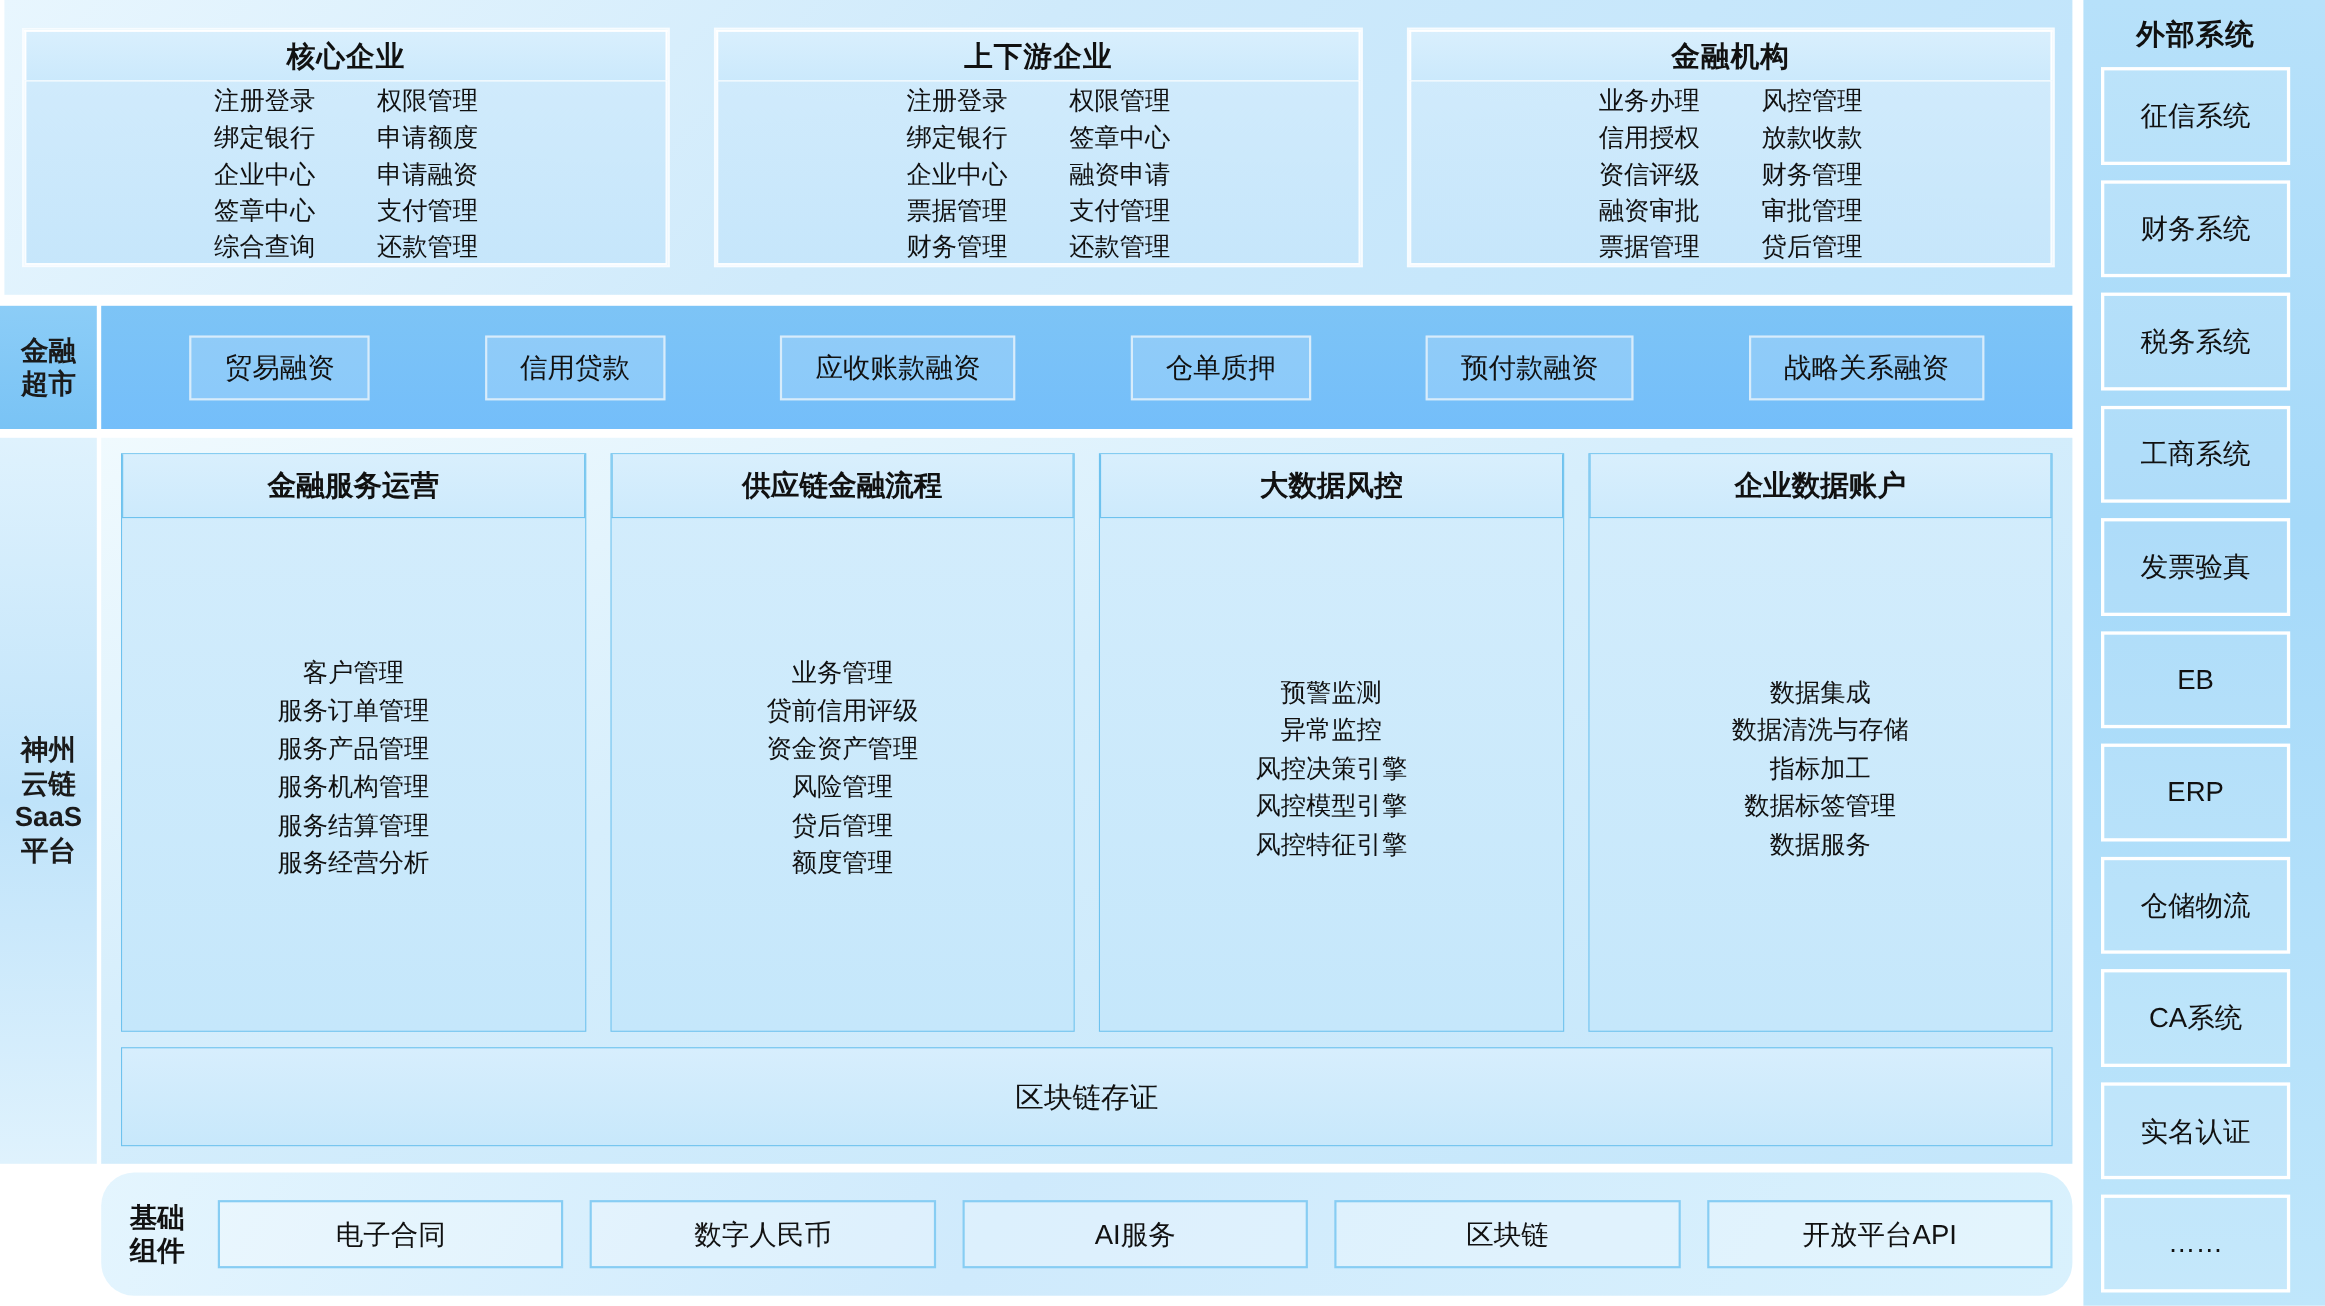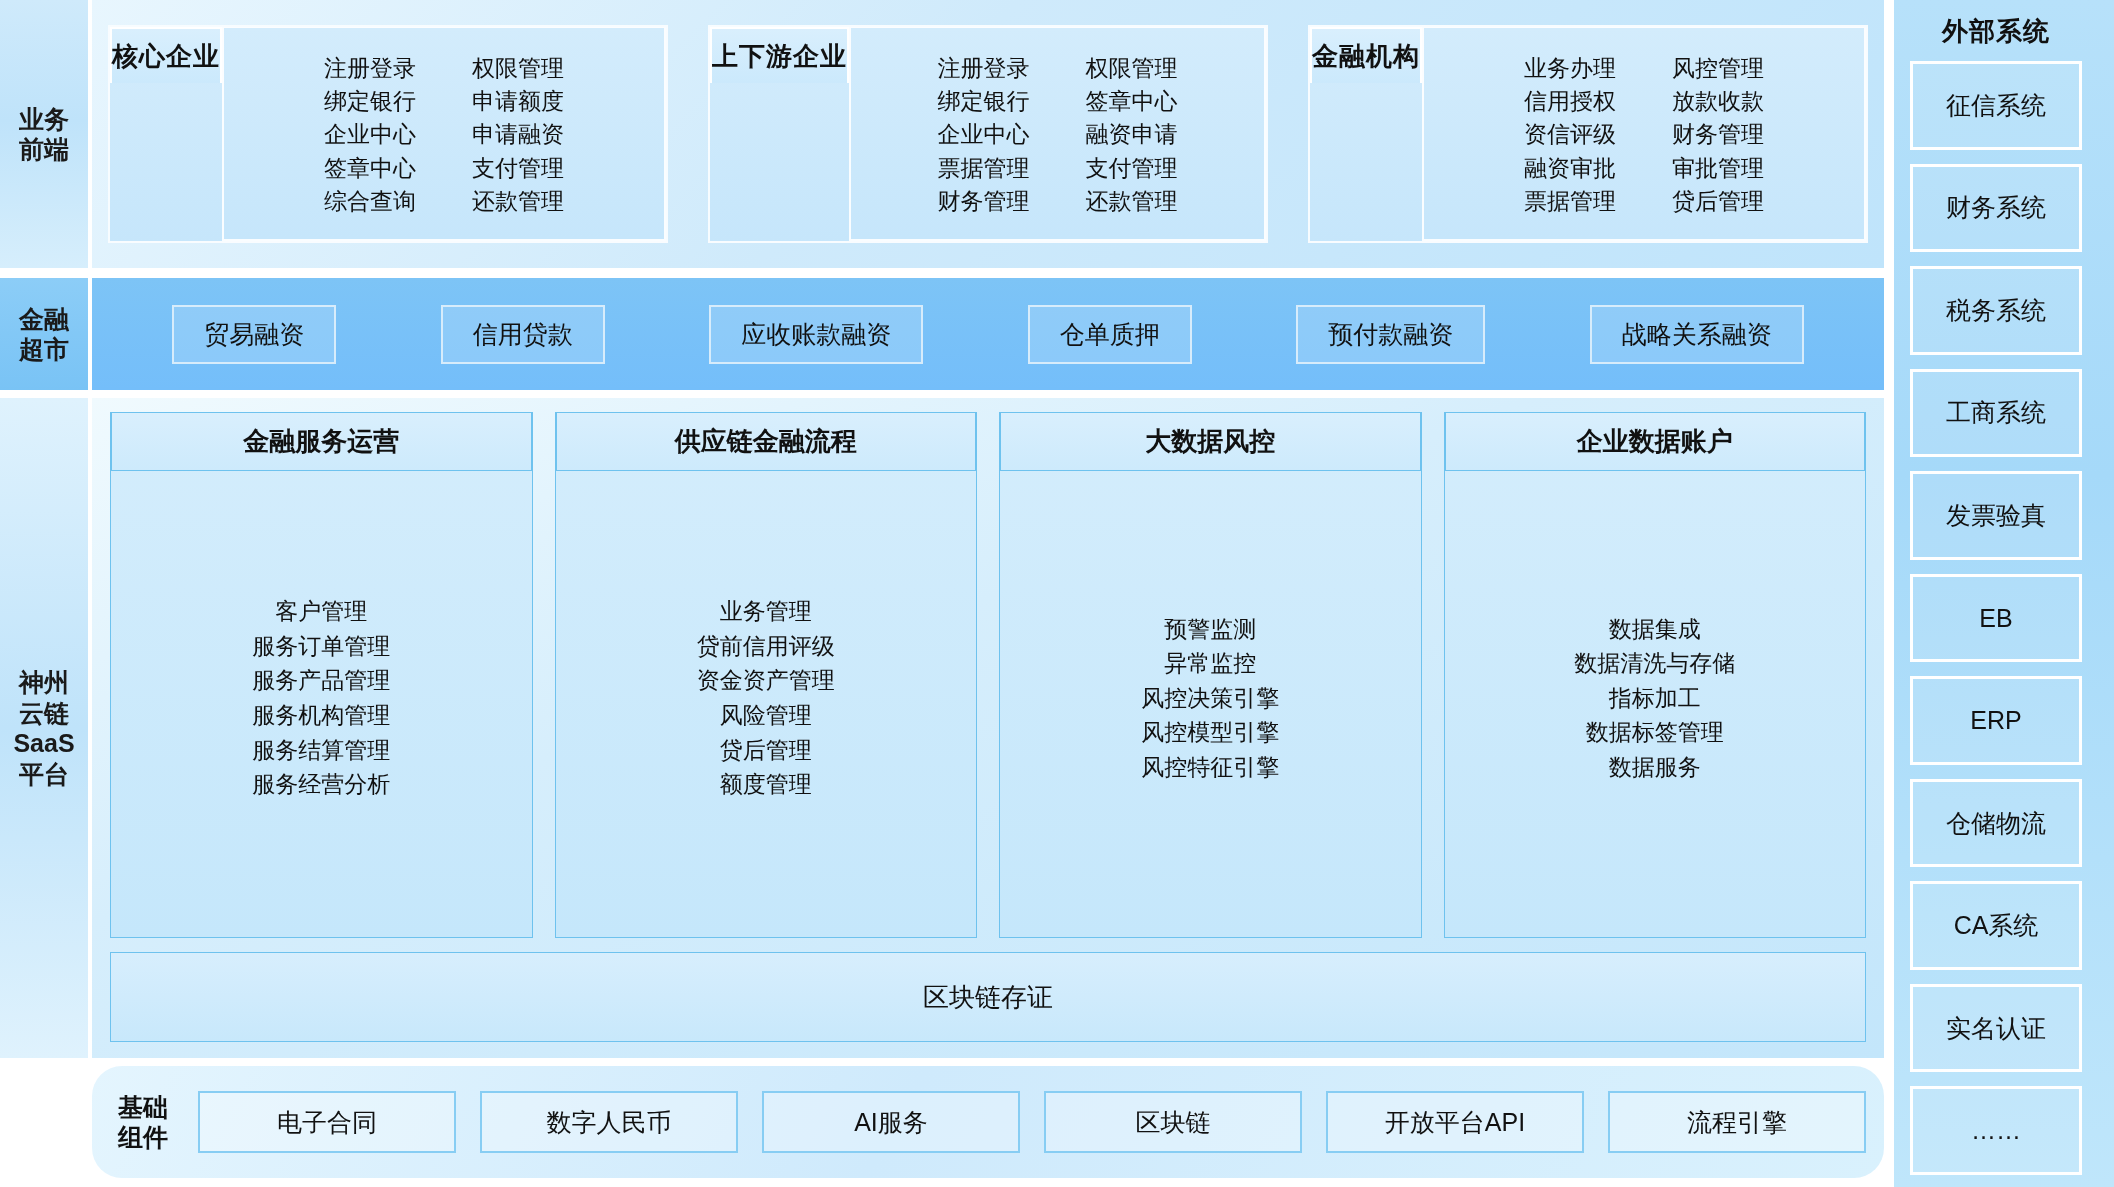--- a/index.html
+++ b/index.html
@@ -31,21 +31,21 @@
   }
   #row-frontend .body-cell{
     flex:1;margin-left:4px;height:268px;box-sizing:border-box;
     background:linear-gradient(135deg,#e8f6fe 0%,#cfeafb 45%,#bfe4fb 100%);
     display:flex;align-items:center;gap:40px;padding:0 16px;
   }
   .fe-card{
     flex:1;height:218px;box-sizing:border-box;
     border:2px solid rgba(255,255,255,.85);
     background:linear-gradient(180deg,#d3ecfc 0%,#c6e6fb 100%);
-    display:flex;flex-direction:row;
+    display:flex;flex-direction:column;
   }
   .fe-card-title{
     height:56px;box-sizing:border-box;
     border:2px solid #ffffff;border-bottom:none;
     background:linear-gradient(180deg,#d9effd 0%,#cbe9fc 100%);
     display:flex;align-items:center;justify-content:center;
     font-size:26px;font-weight:bold;letter-spacing:1px;
   }
   .fe-card-body{
     flex:1;display:flex;justify-content:center;align-items:center;gap:56px;
@@ -143,22 +143,20 @@
     font-size:25px;white-space:nowrap;
   }
   .ext-chip:last-child{margin-bottom:0;}
 </style>
 </head>
 <body>
 
 <div class="canvas">
 
   <div class="row" id="row-frontend">
-    <div class="layer-label label-cell" style="white-space:pre-line;">业务
-前端</div>
     <div class="body-cell">
 
       <div class="fe-card">
         <div class="fe-card-title">核心企业</div>
         <div class="fe-card-body">
           <div class="fe-col">
             <span>注册登录</span>
             <span>绑定银行</span>
             <span>企业中心</span>
             <span>签章中心</span>
@@ -296,21 +294,20 @@
     <div class="label-cell-spacer"></div>
     <div class="body-cell">
       <div class="base-label" style="white-space:pre-line;">基础
 组件</div>
       <div class="base-chips">
         <div class="base-chip">电子合同</div>
         <div class="base-chip">数字人民币</div>
         <div class="base-chip">AI服务</div>
         <div class="base-chip">区块链</div>
         <div class="base-chip">开放平台API</div>
-        <div class="base-chip">流程引擎</div>
       </div>
     </div>
   </div>
 
   <div id="ext-col">
     <div class="ext-title">外部系统</div>
     <div class="ext-chip">征信系统</div>
     <div class="ext-chip">财务系统</div>
     <div class="ext-chip">税务系统</div>
     <div class="ext-chip">工商系统</div>

